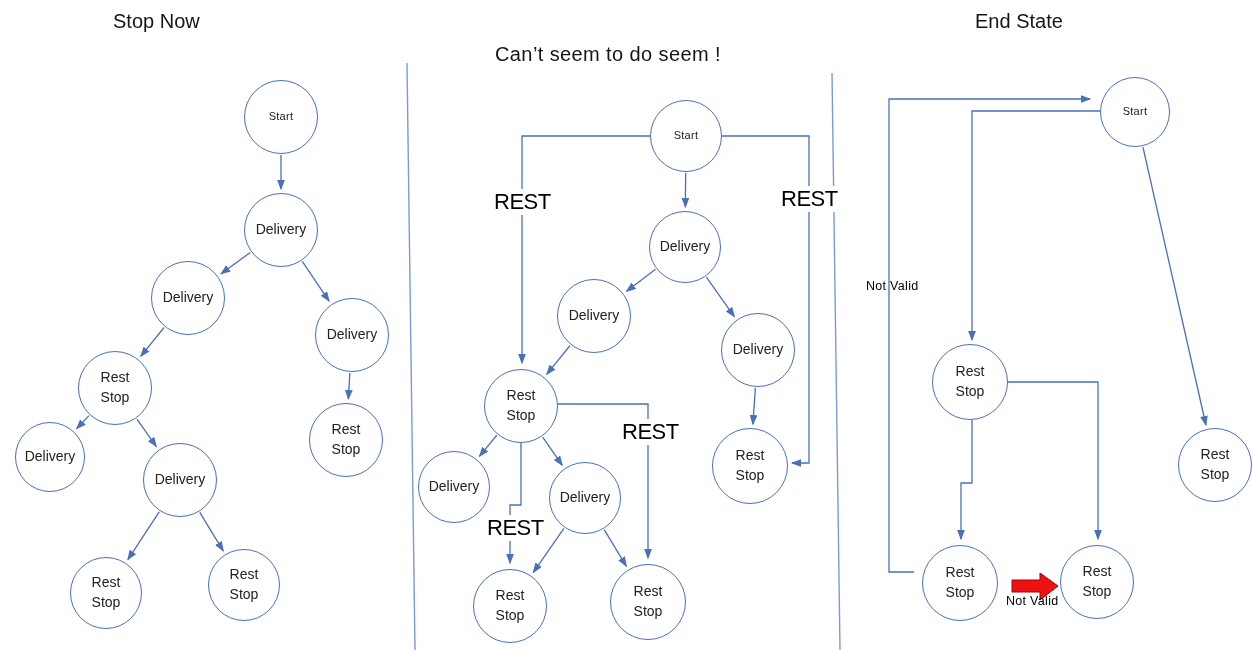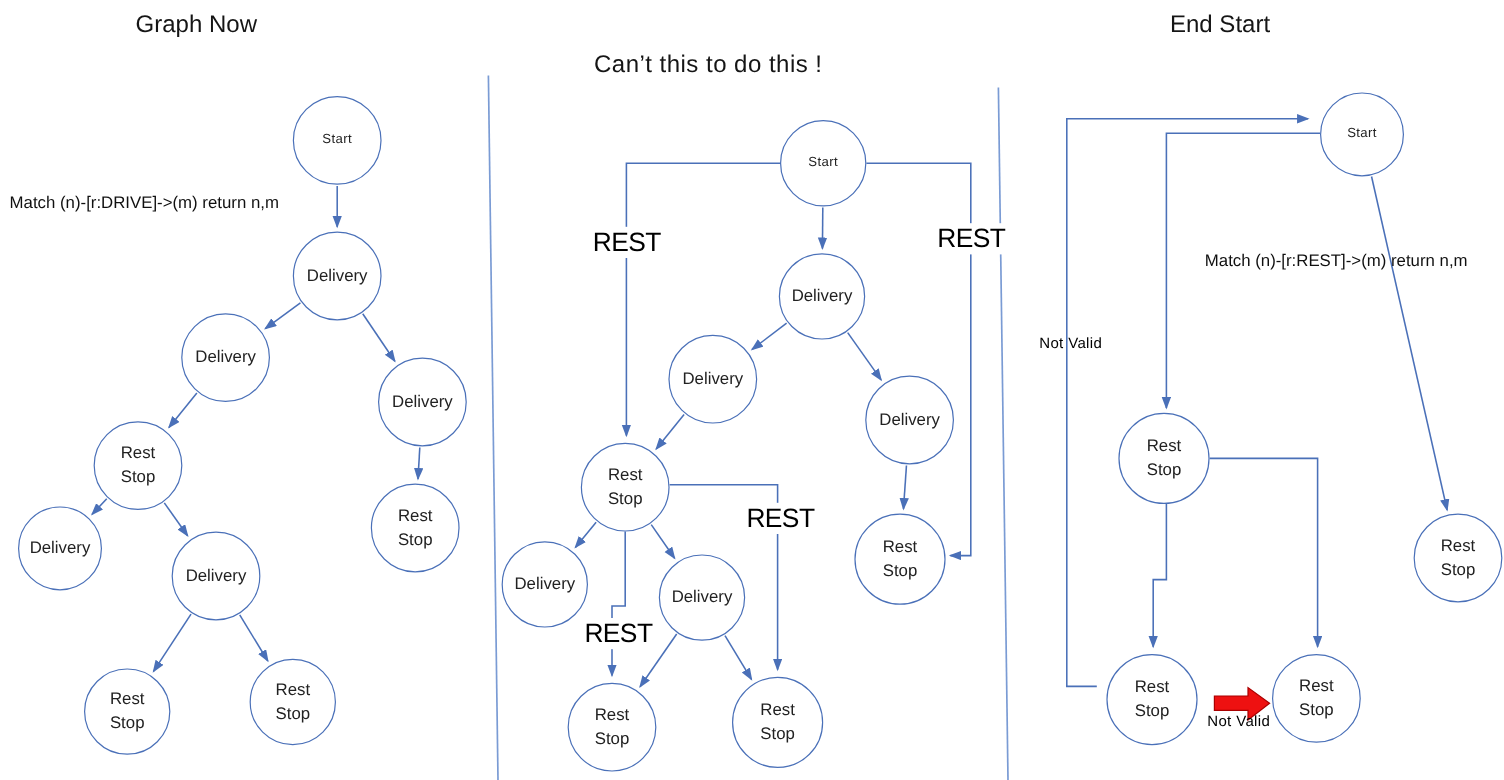--- a/index.html
+++ b/index.html
@@ -60,26 +60,24 @@
       <polyline fill="none" stroke="#4a70b8" stroke-width="1.3" marker-end="url(#arr)" points="558,404 648,404 648,558"></polyline>
       <polyline fill="none" stroke="#4a70b8" stroke-width="1.3" marker-end="url(#arr)" points="521,443 521,505 510,505 510,563"></polyline>
       <polyline fill="none" stroke="#4a70b8" stroke-width="1.3" marker-end="url(#arr)" points="914,572 889,572 889,99 1090,99"></polyline>
       <polyline fill="none" stroke="#4a70b8" stroke-width="1.3" marker-end="url(#arr)" points="1100,111 972,111 972,340"></polyline>
       <line fill="none" stroke="#4a70b8" stroke-width="1.3" marker-end="url(#arr)" x1="1142.956863758849" y1="147.1096613359217" x2="1205.938016274644" y2="425.01399681186695"></line>
       <polyline fill="none" stroke="#4a70b8" stroke-width="1.3" marker-end="url(#arr)" points="1008,382 1098,382 1098,539"></polyline>
       <polyline fill="none" stroke="#4a70b8" stroke-width="1.3" marker-end="url(#arr)" points="972,420 972,483 961,483 961,539"></polyline>
       <polygon points="1012,580 1040,580 1040,573 1058,586 1040,600 1040,592 1012,592" fill="#ee1111" stroke="#aa0000" stroke-width="1"></polygon>
     </svg>
 
-  <div class="title" id="t-left">Graph Now</div>
-  <div class="title" id="t-mid">Can’t this to do this !</div>
-  <div class="title" id="t-right">End Start</div>
+  <div class="title" id="t-left">Stop Now</div>
+  <div class="title" id="t-mid">Can’t seem to do seem !</div>
+  <div class="title" id="t-right">End State</div>
 
-  <div class="query" id="q-left">Match (n)-[r:DRIVE]-&gt;(m) return n,m</div>
-  <div class="query" id="q-right">Match (n)-[r:REST]-&gt;(m) return n,m</div>
 <div class="node node-big" style="left: 244px; top: 80px; height: 74px; width: 74px;">Start</div>
     <div class="node" style="left: 244px; top: 193px; height: 74px; width: 74px;">Delivery</div>
     <div class="node" style="left: 151px; top: 261px; height: 74px; width: 74px;">Delivery</div>
     <div class="node" style="left: 315px; top: 298px; height: 74px; width: 74px;">Delivery</div>
     <div class="node" style="left: 78px; top: 351px; height: 74px; width: 74px;">Rest
 Stop</div>
     <div class="node" style="left: 15px; top: 422px; height: 70px; width: 70px;">Delivery</div>
     <div class="node" style="left: 143px; top: 443px; height: 74px; width: 74px;">Delivery</div>
     <div class="node" style="left: 70px; top: 557px; height: 72px; width: 72px;">Rest
 Stop</div>

